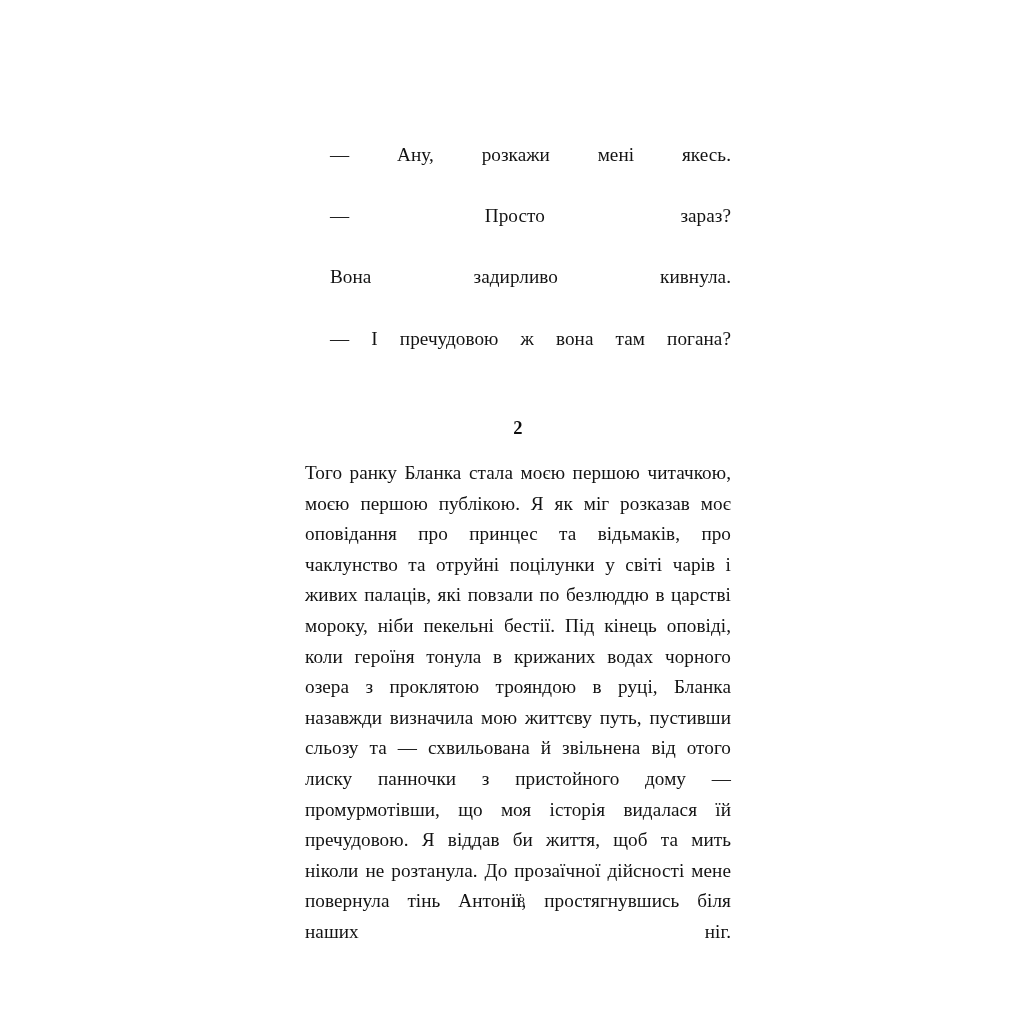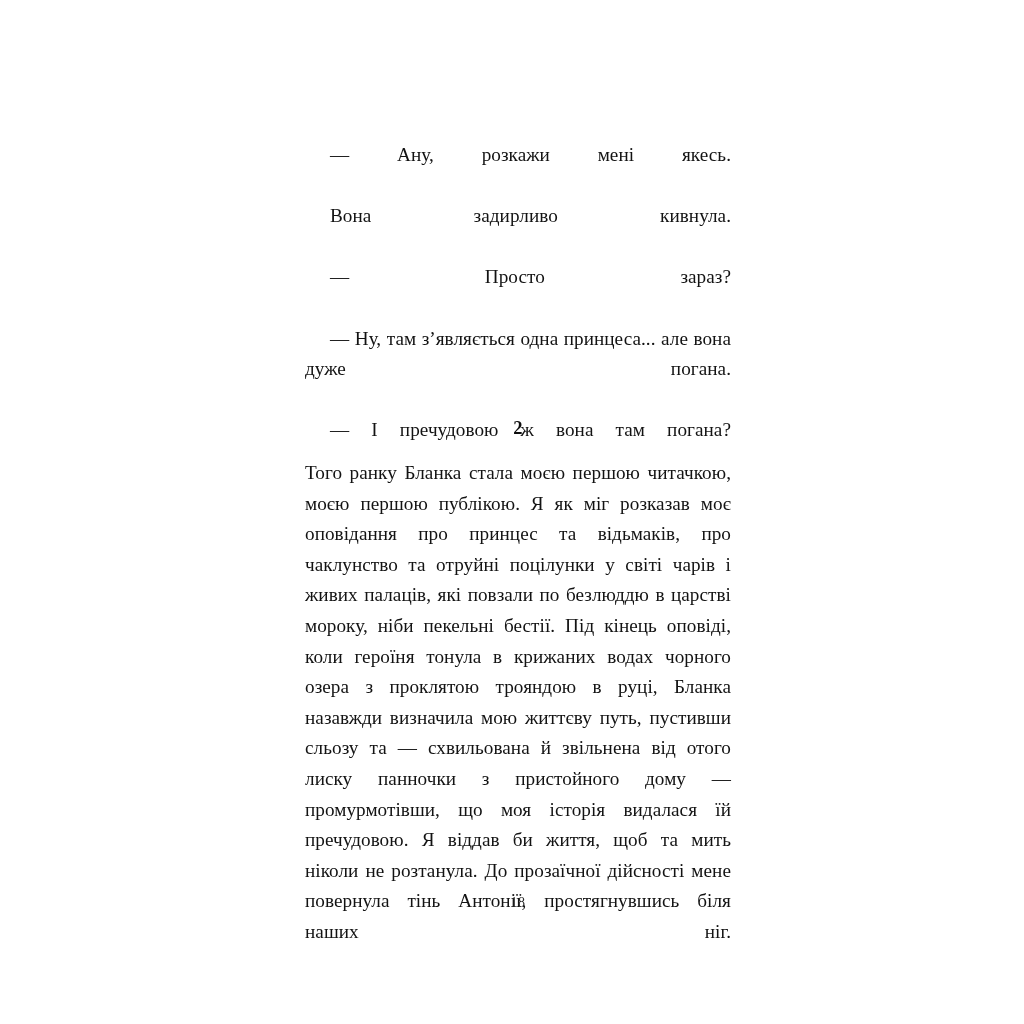--- a/index.html
+++ b/index.html
@@ -95,23 +95,22 @@
     letter-spacing: 0.4px;
   }
 </style>
 </head>
 <body>
 
 <div class="page">
 
   <div class="text-column dialogue-block">
     <p class="para indent">— Ану, розкажи мені якесь.</p>
+    <p class="para indent">— Просто зараз?</p>
     <p class="para indent">Вона задирливо кивнула.</p>
-    <p class="para indent">— Просто зараз?</p>
-    <p class="para indent">— Ну, там з’являється одна принцеса... але вона дуже погана.</p>
     <p class="para indent">— І пречудовою ж вона там погана?</p>
   </div>
 
   <div class="section-number">2</div>
 
   <div class="body-block">
     <p class="para no-indent">Того ранку Бланка стала моєю першою читачкою, моєю першою публікою. Я як міг розказав моє оповідання про принцес та відьмаків, про чаклунство та отруйні поцілунки у світі чарів і живих палаців, які повзали по безлюддю в царстві мороку, ніби пекельні бестії. Під кінець оповіді, коли героїня тонула в крижаних водах чорного озера з проклятою трояндою в руці, Бланка назавжди визначила мою життєву путь, пустивши сльозу та — схвильована й звільнена від отого лиску панночки з пристойного дому — промурмотівши, що моя історія видалася їй пречудовою. Я віддав би життя, щоб та мить ніколи не розтанула. До прозаїчної дійсності мене повернула тінь Антонії, простягнувшись біля наших ніг.</p>
   </div>
 
   <div class="page-number">18</div>

